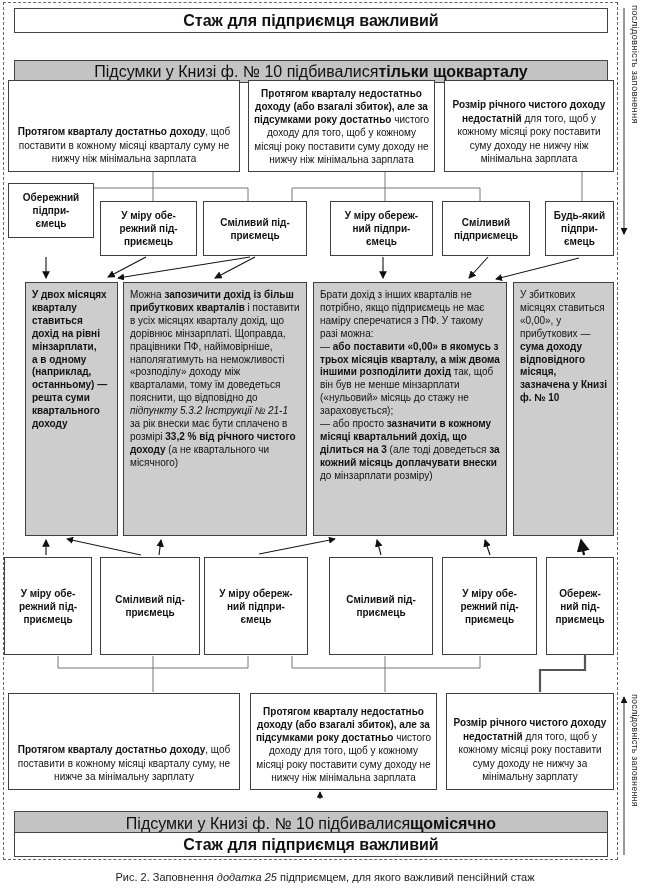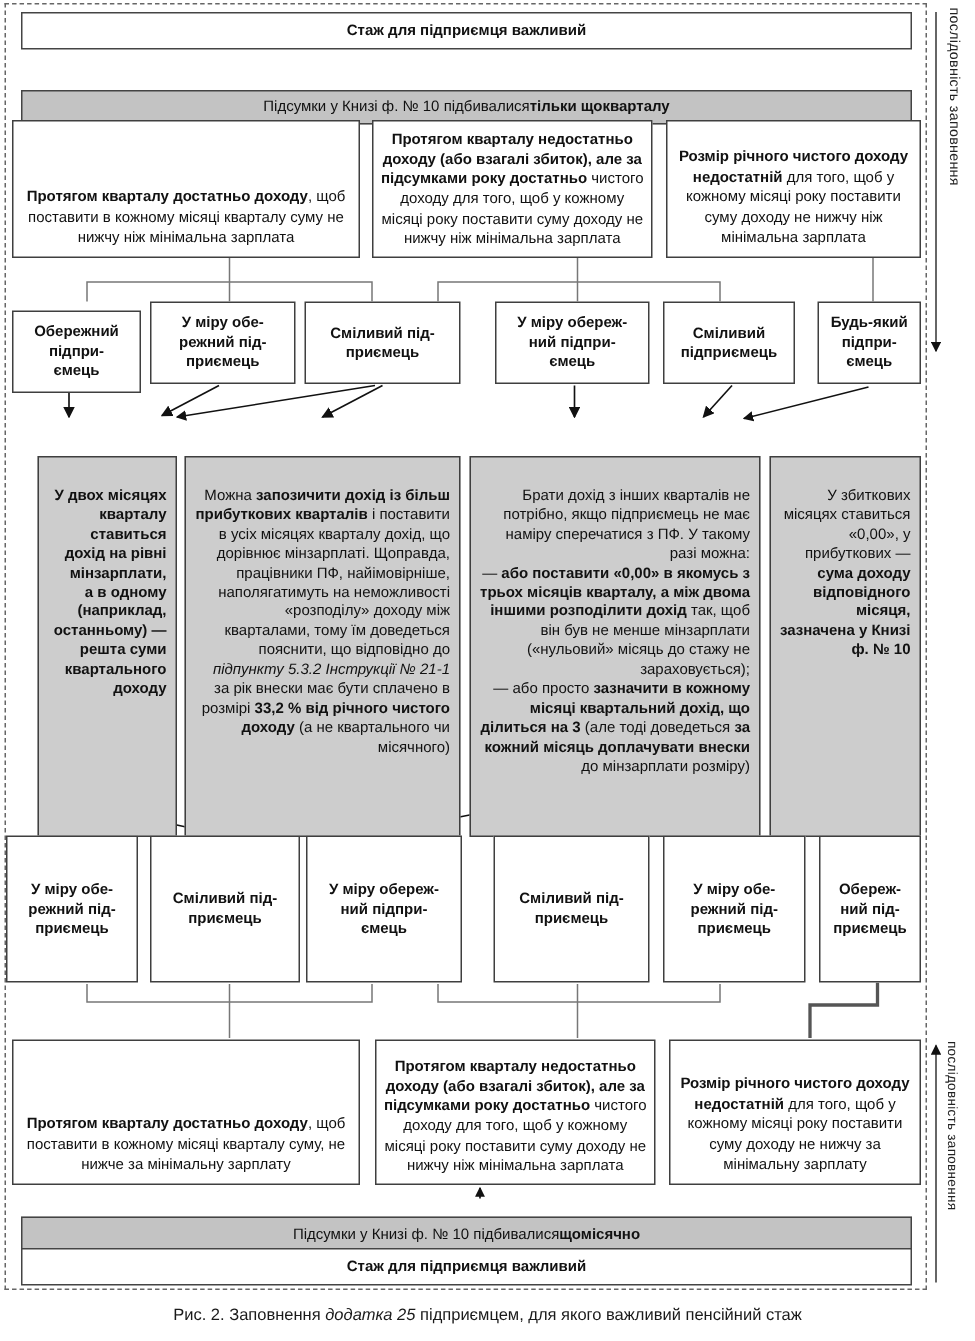--- a/index.html
+++ b/index.html
@@ -1,30 +1,30 @@
 <!DOCTYPE html>
 <html><head>
 <meta charset="utf-8">
 <style>
   html,body{margin:0;padding:0;background:#fff;}
   #stage{position:relative;width:650px;height:894px;background:#fff;
          font-family:"Liberation Sans","DejaVu Sans",sans-serif;color:#111;overflow:hidden;}
   .abs{position:absolute;box-sizing:border-box;}
   .dashed{border:1px dashed #666;}
   .bar{border:1px solid #444;display:flex;align-items:center;justify-content:center;
-       font-size:10px;text-align:center;}
+       font-size:16px;text-align:center;}
   .bar.white{background:#fff;font-weight:bold;}
   .bar.gray{background:#c3c3c3;margin-top:16px;}
   .cond{border:1px solid #3f3f3f;background:#fff;text-align:center;font-size:10px;
         line-height:13.6px;padding:5px 4px;display:flex;align-items:flex-end;justify-content:center;}
   .cond .inner{white-space:normal;}
   .ent{border:1px solid #3f3f3f;background:#fff;display:flex;align-items:center;justify-content:center;
        text-align:center;font-size:10px;font-weight:bold;line-height:13px;white-space:pre-line;}
   .outcome{border:1px solid #3f3f3f;background:#cdcdcd;font-size:10px;line-height:12.9px;
-           padding:20px 6px;text-align:right;white-space:pre-line;margin-top:22px;}
+           padding:6px 6px;text-align:left;white-space:pre-line;}
   .vtext{writing-mode:vertical-rl;font-size:9.5px;color:#222;letter-spacing:0.2px;}
   .caption{font-size:11px;text-align:center;color:#1a1a1a;}
   svg{position:absolute;left:0;top:0;}
 </style>
 </head>
 <body>
 
 <div id="stage">
 
   <svg width="650" height="894">
@@ -83,21 +83,21 @@
   <div class="abs cond" style="left:8px;top:80px;width:232px;height:92px;">
     <div class="inner"><span style="font-weight: bold;">Протягом кварталу достатньо доходу</span><span>, щоб поставити в кожному місяці кварталу суму не нижчу ніж мінімальна зарплата</span></div>
   </div>
   <div class="abs cond" style="left:248px;top:80px;width:187px;height:92px;line-height:13.2px;">
     <div class="inner"><span style="font-weight: bold;">Протягом кварталу недостатньо доходу (або взагалі збиток), але за підсумками року достатньо </span><span>чистого доходу для того, щоб у кожному місяці року поставити суму доходу не нижчу ніж мінімальна зарплата</span></div>
   </div>
   <div class="abs cond" style="left:444px;top:80px;width:170px;height:92px;">
     <div class="inner"><span style="font-weight: bold;">Розмір річного чистого доходу недостатній</span><span> для того, щоб у кожному місяці року поставити суму доходу не нижчу ніж мінімальна зарплата</span></div>
   </div>
 
-  <div class="abs ent" style="left:8px;top:207px;width:86px;height:55px;">Обережний
+  <div class="abs ent" style="left:8px;top:183px;width:86px;height:55px;">Обережний
 підпри-
 ємець</div>
   <div class="abs ent" style="left:100px;top:201px;width:97px;height:55px;">У міру обе-
 режний під-
 приємець</div>
   <div class="abs ent" style="left:203px;top:201px;width:104px;height:55px;">Сміливий під-
 приємець</div>
   <div class="abs ent" style="left:330px;top:201px;width:103px;height:55px;">У міру обереж-
 ний підпри-
 ємець</div>

